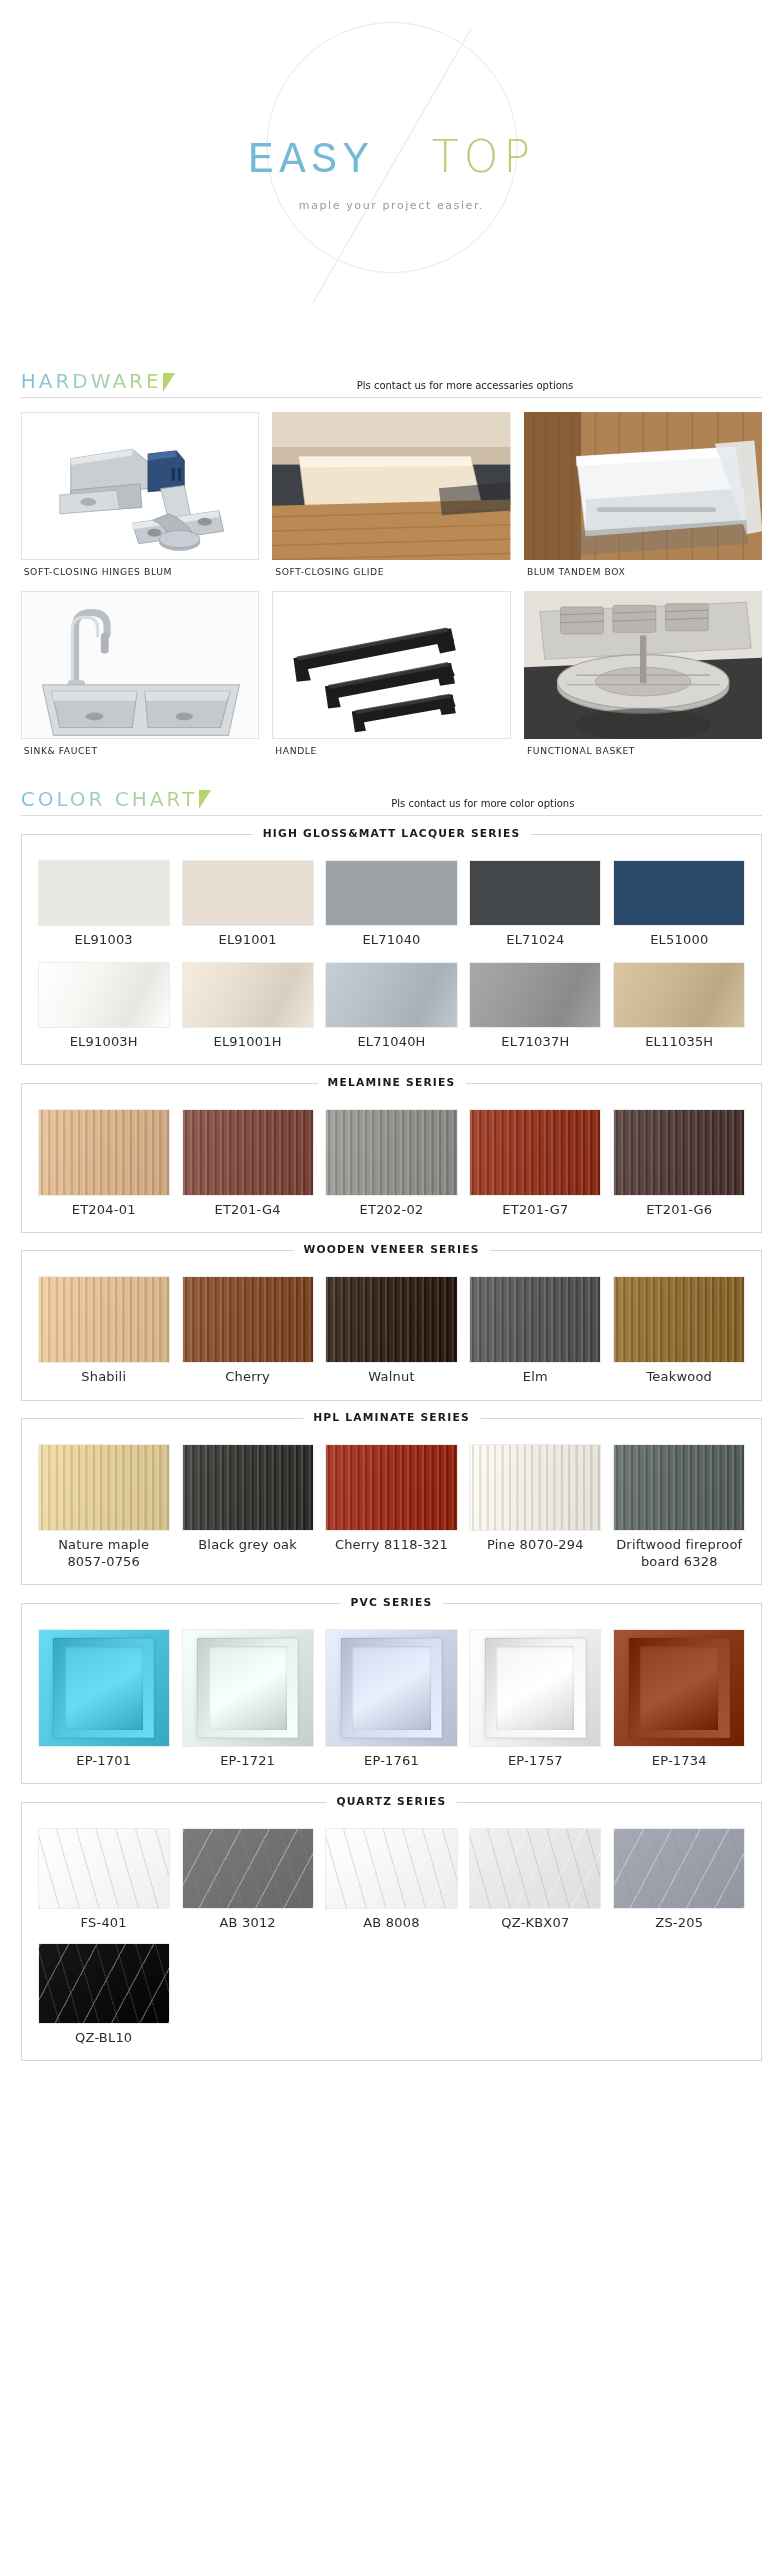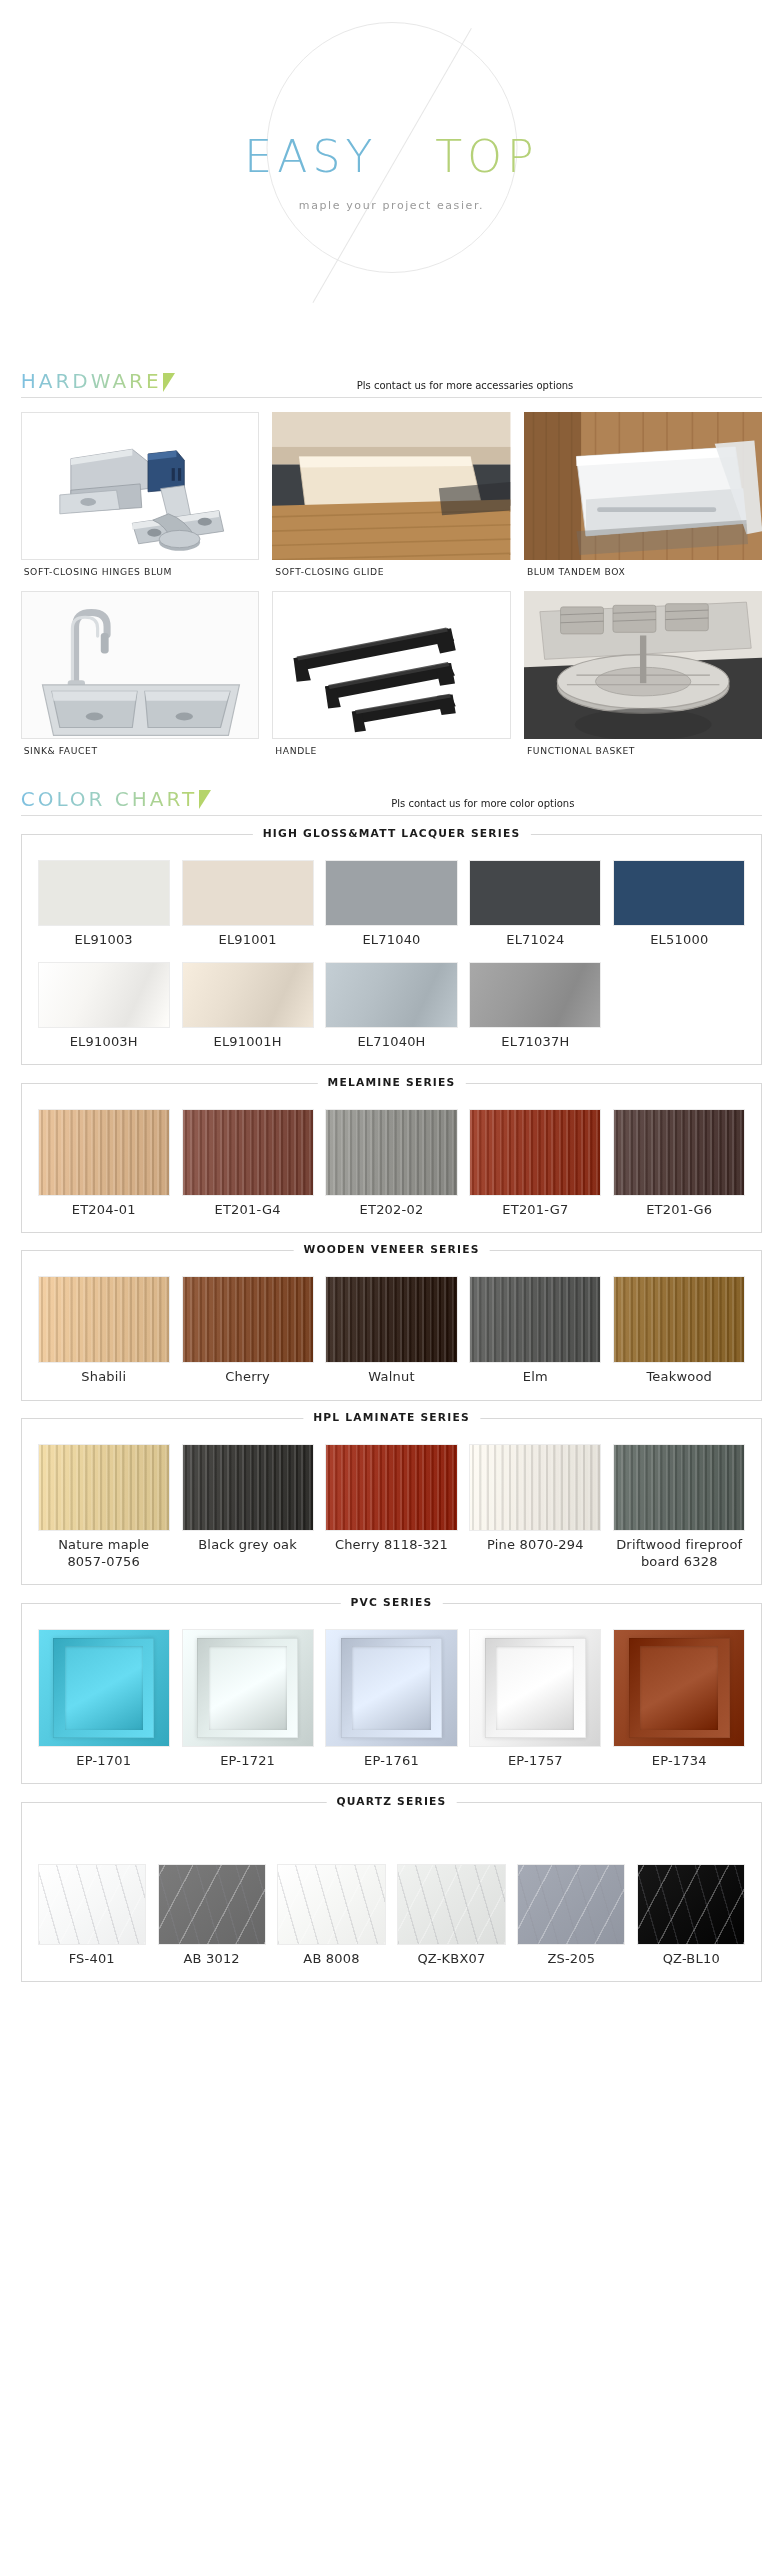--- a/index.html
+++ b/index.html
@@ -37,21 +37,21 @@
   }
   .logo-words {
     position: absolute;
     left: 0; right: 0; top: 131px;
     text-align: center;
     font-size: 44px;
     letter-spacing: 5.2px;
     font-weight: 300;
     font-family: "DejaVu Sans", sans-serif;
   }
-  .logo-easy { color: #74b9d8; }
+  .logo-easy { color: #74b9d8; font-family: Liberation Mono, monospace; }
   .logo-top { color: #b5d178; }
   .logo-tag {
     position: absolute;
     left: 0; right: 0; top: 199px;
     text-align: center;
     font-size: 11px;
     letter-spacing: 1.6px;
     color: #9a9a9a;
     font-family: "DejaVu Sans", sans-serif;
   }
@@ -140,21 +140,21 @@
     letter-spacing: 1.2px;
     color: #1b1b1b;
     white-space: nowrap;
     font-family: "DejaVu Sans", sans-serif;
   }
   .sw-row {
     display: grid;
     gap: 11.8px;
   }
   .sw-row.c5 { grid-template-columns: repeat(5, 1fr); }
-  .sw-row.c6 { grid-template-columns: repeat(6, 1fr); margin-top: 36px; }
+  .sw-row.c6 { grid-template-columns: repeat(5, 1fr); }
   .sw-row + .sw-row { margin-top: 13.3px; }
   .sw-cell { }
   .sw-chip {
     width: 100%;
     border: 0.7px solid #ececec;
     position: relative;
     overflow: hidden;
   }
   .sw-chip.h-lacquer { height: 66px; }
   .sw-chip.h-wood    { height: 87px; }
@@ -401,20 +401,24 @@
             <div class="sw-label">EL91001H</div>
           </div>
           <div class="sw-cell">
             <div class="sw-chip h-lacquer" style="background:linear-gradient(115deg,#c4ced4 0%,#b6c0c6 38%,#a6b0b6 72%,#bec8ce 100%);"></div>
             <div class="sw-label">EL71040H</div>
           </div>
           <div class="sw-cell">
             <div class="sw-chip h-lacquer" style="background:linear-gradient(115deg,#a8a8a8 0%,#9a9a9a 38%,#8a8a8a 72%,#a2a2a2 100%);"></div>
             <div class="sw-label">EL71037H</div>
           </div>
+          <div class="sw-cell">
+            <div class="sw-chip h-lacquer" style="background:linear-gradient(115deg,#dbc6a2 0%,#cdb894 38%,#bda884 72%,#d5c09c 100%);"></div>
+            <div class="sw-label">EL11035H</div>
+          </div>
         </div>
       </div>
       <div class="series">
         <div class="series-title">MELAMINE SERIES</div>
         <div class="sw-row c5">
           <div class="sw-cell">
             <div class="sw-chip h-wood" style="background:repeating-linear-gradient(90deg,rgba(255,255,255,0.16) 0px, rgba(255,255,255,0.16) 1.5px,rgba(0,0,0,0.10) 2.2px, rgba(0,0,0,0.10) 3.7px,rgba(255,255,255,0.06) 4.4px, rgba(255,255,255,0.06) 7.4px),linear-gradient(100deg,#e9c197 0%,#d9b187 45%,#cba379 100%);"></div>
             <div class="sw-label">ET204-01</div>
           </div>
           <div class="sw-cell">

